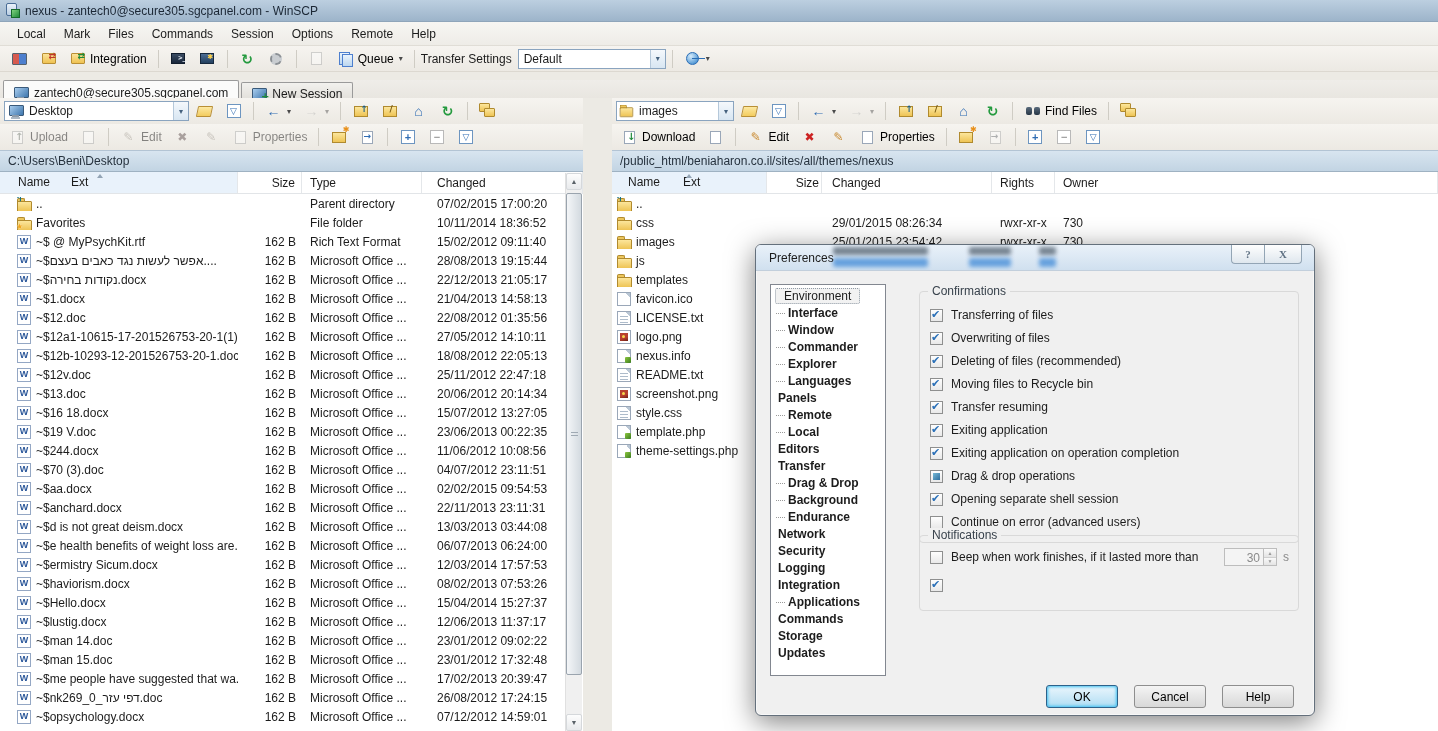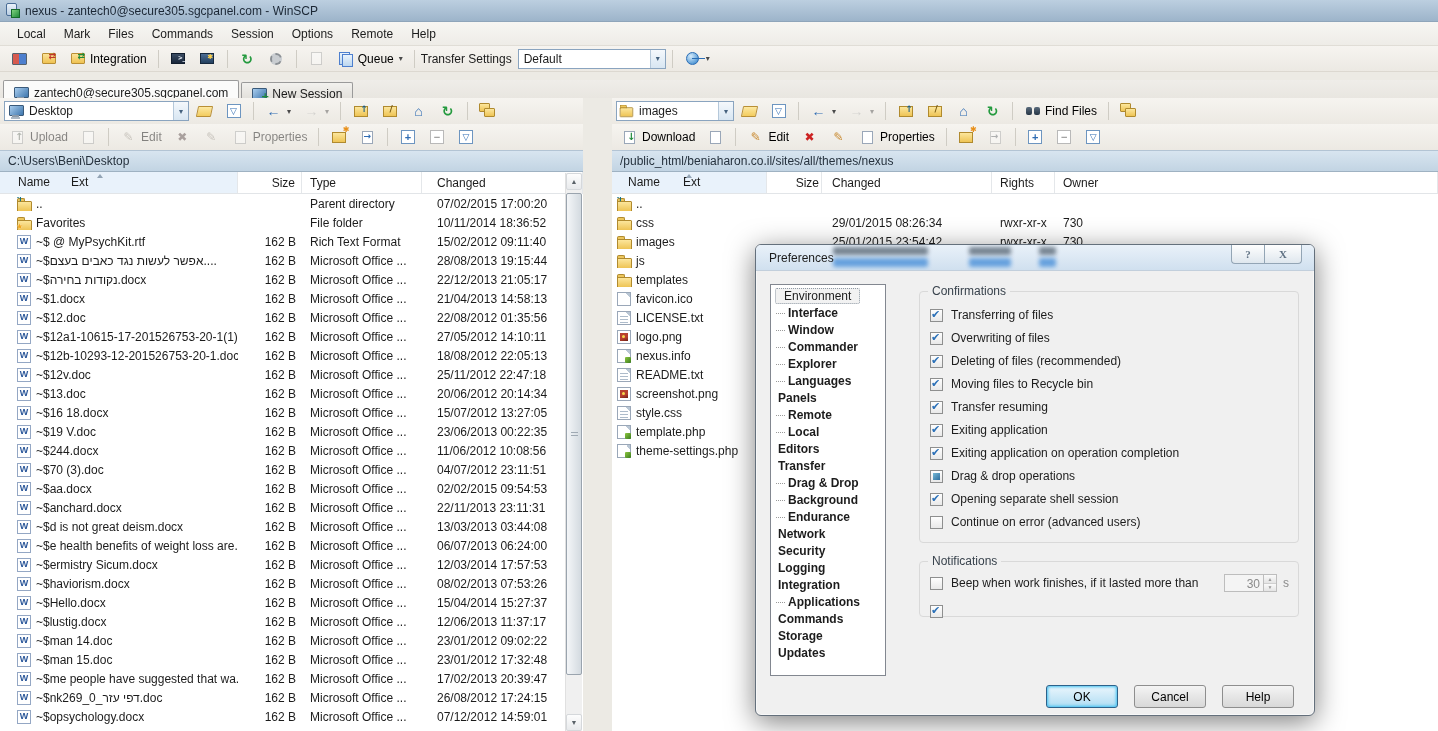--- a/index.html
+++ b/index.html
@@ -198,21 +198,21 @@
      border:1px solid #828790; overflow:hidden; padding-top:3px; }
   .ti-row { height:17px; line-height:17px; padding-left:7px; white-space:nowrap; }
   .ti-row.child { padding-left:5px; }
   .ti-row.child::before { content:""; display:inline-block; width:9px; height:1px;
      border-top:1px dotted #9a9a9a; vertical-align:middle; margin-right:3px; }
   .ti-row.selected b { font-weight:normal; background:#f2f2f2; border:1px dotted #8f9aa5;
      border-radius:2px; padding:0 8px; margin-left:-3px; }
   .grp { position:absolute; border:1px solid #d9d9d9; border-radius:4px; background:transparent; }
   .grp-label { position:absolute; top:-8px; left:8px; background:#f0f0f0; padding:0 4px; color:#39434d; }
   .g-conf { left:163px; top:46px; width:380px; height:252px; }
-  .g-notif { left:163px; top:316px; width:380px; height:56px; }
+  .g-notif { left:163px; top:290px; width:380px; height:76px; }
   .cb-row { position:absolute; left:10px; height:18px; display:flex; align-items:center; gap:8px; }
   .cb { width:13px; height:13px; border:1px solid #8e8f8f; background:linear-gradient(#fefefe,#e9e9e9);
      position:relative; flex:0 0 13px; }
   .cb.checked::after { content:"✔"; position:absolute; left:0px; top:-2px; color:#2c71b8; font-size:11px; }
   .cb.mixed::after { content:""; position:absolute; inset:2px; background:linear-gradient(135deg,#77b9d6,#2e6e9e); }
   .spin { position:absolute; left:304px; display:flex; align-items:center; }
   .spin-box { width:40px; height:18px; border:1px solid #bdbdbd; background:#f4f4f4; color:#8a8a8a;
      text-align:right; padding:2px 3px 0 0; }
   .spin-btns { width:13px; height:18px; border:1px solid #bdbdbd; border-left:none; display:flex;
      flex-direction:column; }

